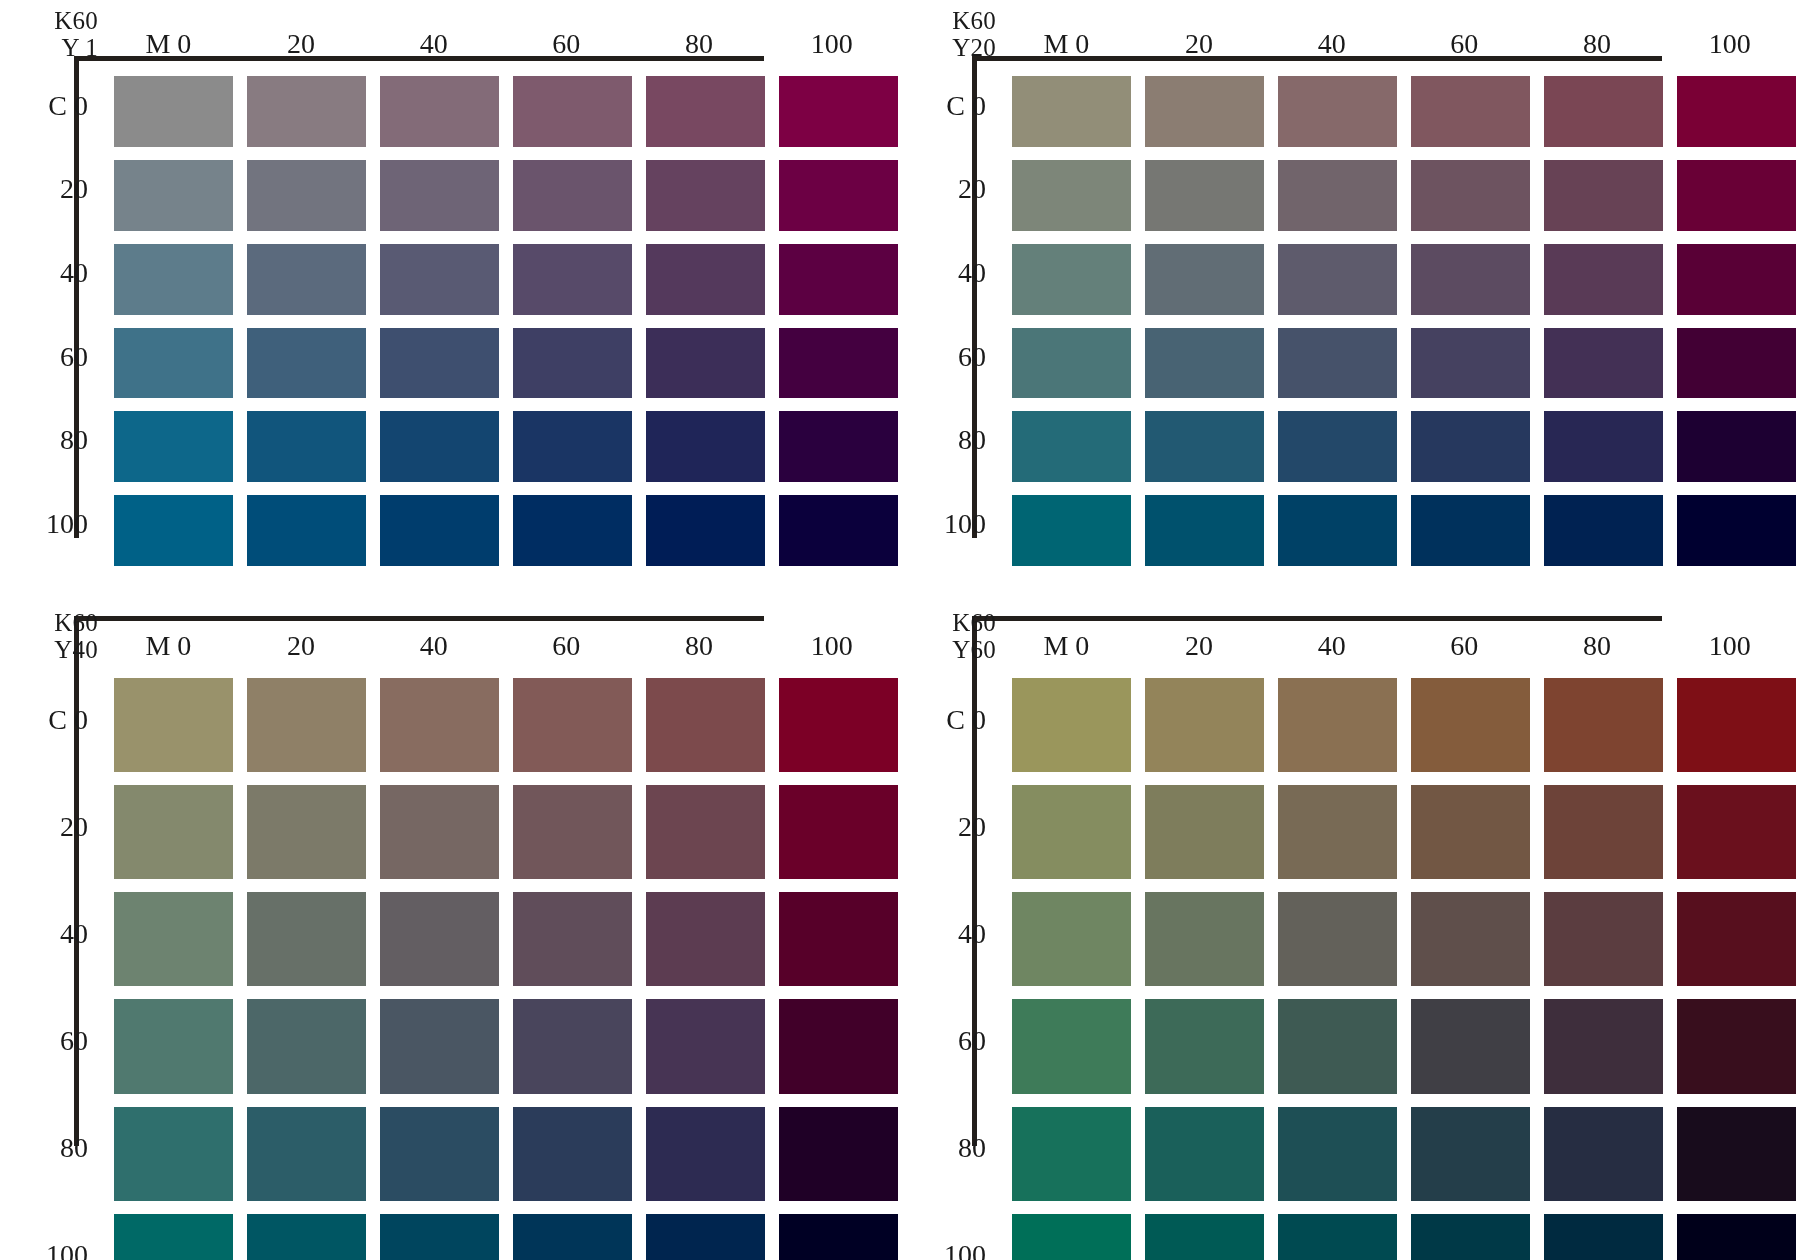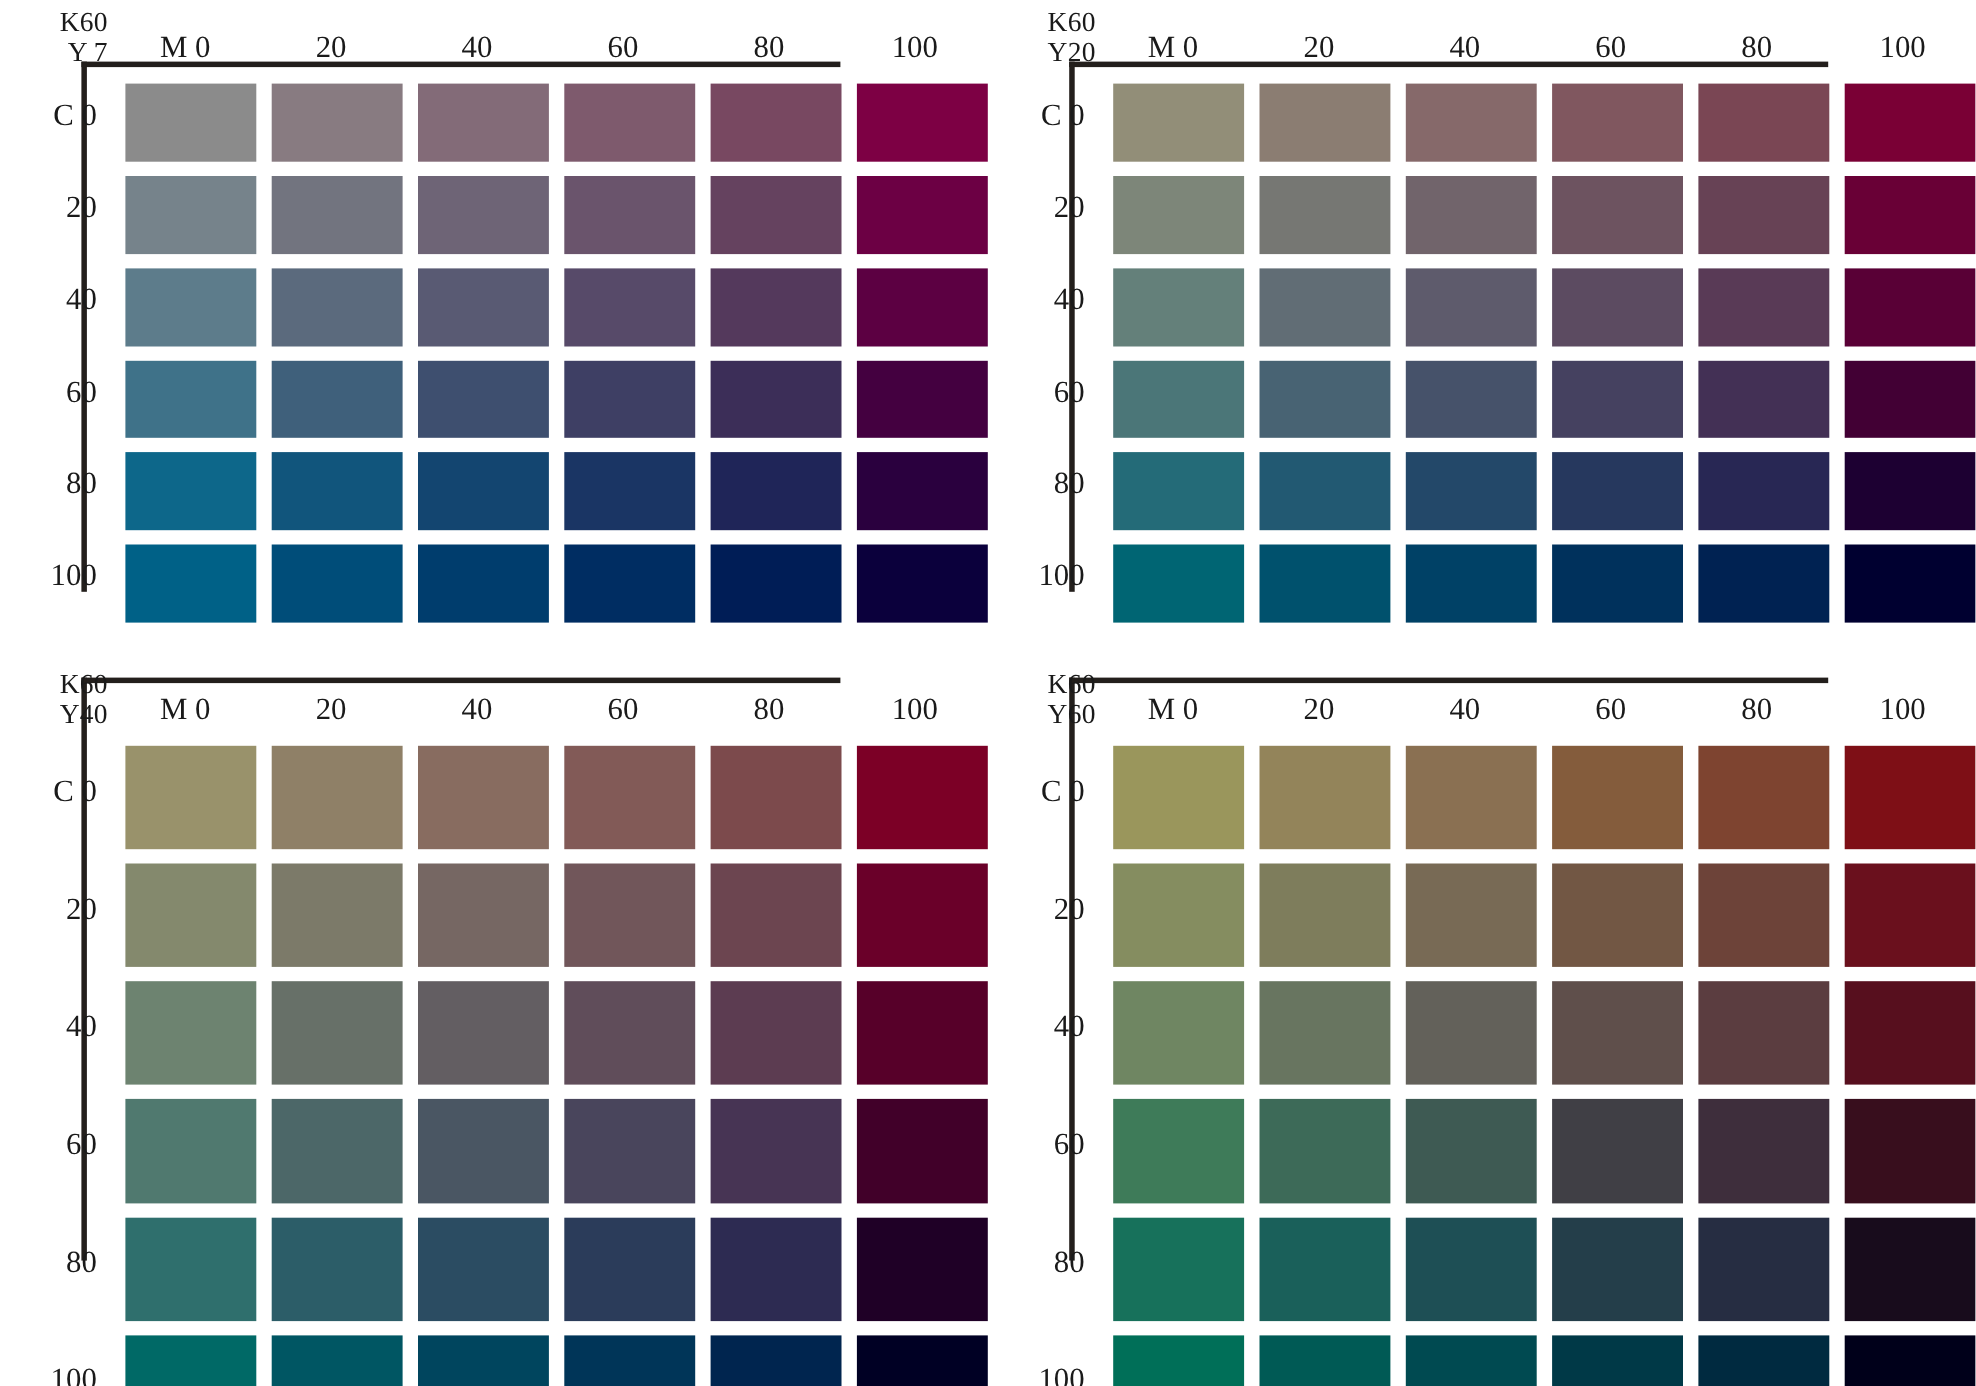--- a/index.html
+++ b/index.html
@@ -142,21 +142,21 @@
 <body>
 
 <div id="chart-sheet">
 
   <div class="panel q1">
     <div class="axis-rule-h"></div>
     <div class="axis-rule-v"></div>
     <div class="panel-inner">
       <div class="corner-label">
         <span class="k-line">K60</span>
-        <span>Y 7</span>
+        <span>Y 1</span>
       </div>
       <div class="col-headers">
         <div class="col-head">M 0</div>
         <div class="col-head">20</div>
         <div class="col-head">40</div>
         <div class="col-head">60</div>
         <div class="col-head">80</div>
         <div class="col-head">100</div>
       </div>
       <div class="row-headers">

